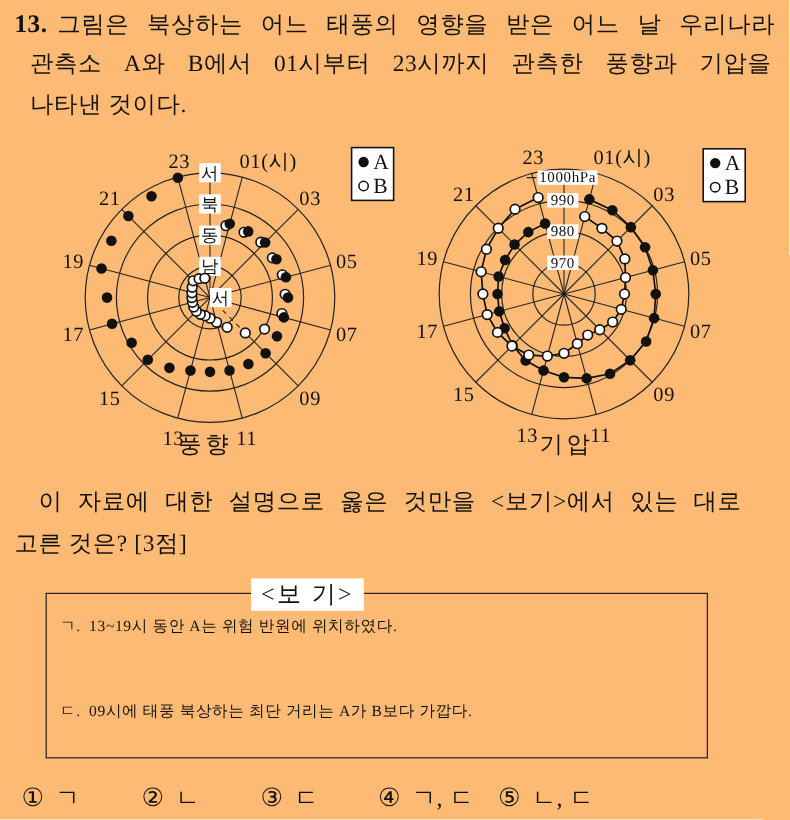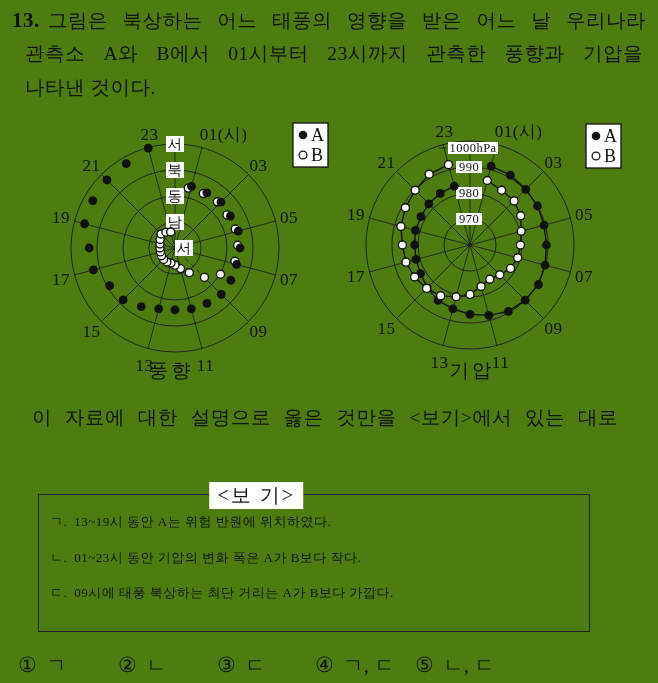--- a/index.html
+++ b/index.html
@@ -1,16 +1,16 @@
 <!DOCTYPE html>
 <html><head>
 <meta charset="utf-8">
 <style>
   html,body{margin:0;padding:0;background:#fff;}
-  .page{position:relative;width:658px;height:683px;background:#4d7c0f;overflow:hidden;
+  .page{position:relative;width:658px;height:683px;background:#fdba74;overflow:hidden;
         font-family:"Liberation Serif","DejaVu Serif",serif;color:#111;letter-spacing:0.5px;}
   .qline{position:absolute;font-size:19.5px;line-height:24px;white-space:nowrap;}
   .just{white-space:normal;text-align:justify;text-align-last:justify;}
   .qnum{font-weight:bold;font-size:21px;margin-right:8px;}
   .charts-wrap{position:absolute;left:0;top:112px;width:658px;height:285px;}
   svg text{fill:#111;}
   .hlab{font-size:17px;}
   .dirlab{font-size:14.5px;}
   .plab{font-size:12.5px;}
   .ctitle{font-size:19.5px;letter-spacing:3px;}
@@ -241,25 +241,25 @@
             <circle cx="415.21336659366636" cy="78.2133665936664" r="4" fill="#fff" stroke="#111" stroke-width="1.4"></circle>
             <circle cx="429.18" cy="62.297686035038495" r="4" fill="#fff" stroke="#111" stroke-width="1.4"></circle>
             <circle cx="448.4662554474703" cy="52.63497125274951" r="4" fill="#fff" stroke="#111" stroke-width="1.4"></circle>
           </g>
           <text x="472" y="265" text-anchor="middle" class="ctitle">기압</text>
         </g>
       </svg>
   </div>
 
   <div class="prompt1">이 자료에 대한 설명으로 옳은 것만을 &lt;보기&gt;에서 있는 대로</div>
+  <div class="prompt2">고른 것은? [3점]</div>
 
   <div class="boki">
     <span class="boki-title">&lt;보  기&gt;</span>
     <div class="boki-item bi0"><span class="bi-label">ㄱ.</span><span>13~19시 동안 A는 위험 반원에 위치하였다.</span></div>
-    <div class="boki-item bi1"><span class="bi-label">ㄴ.</span><span>01~23시 동안 기압의 변화 폭은 A가 B보다 작다.</span></div>
     <div class="boki-item bi2"><span class="bi-label">ㄷ.</span><span>09시에 태풍 북상하는 최단 거리는 A가 B보다 가깝다.</span></div>
   </div>
 
   <div class="choices">
     <span class="choice" style="left:18px;"><span class="ch-num">①</span><span class="ch-txt">ㄱ</span></span>
     <span class="choice" style="left:118px;"><span class="ch-num">②</span><span class="ch-txt">ㄴ</span></span>
     <span class="choice" style="left:217px;"><span class="ch-num">③</span><span class="ch-txt">ㄷ</span></span>
     <span class="choice" style="left:315px;"><span class="ch-num">④</span><span class="ch-txt">ㄱ, ㄷ</span></span>
     <span class="choice" style="left:415px;"><span class="ch-num">⑤</span><span class="ch-txt">ㄴ, ㄷ</span></span>
   </div>

